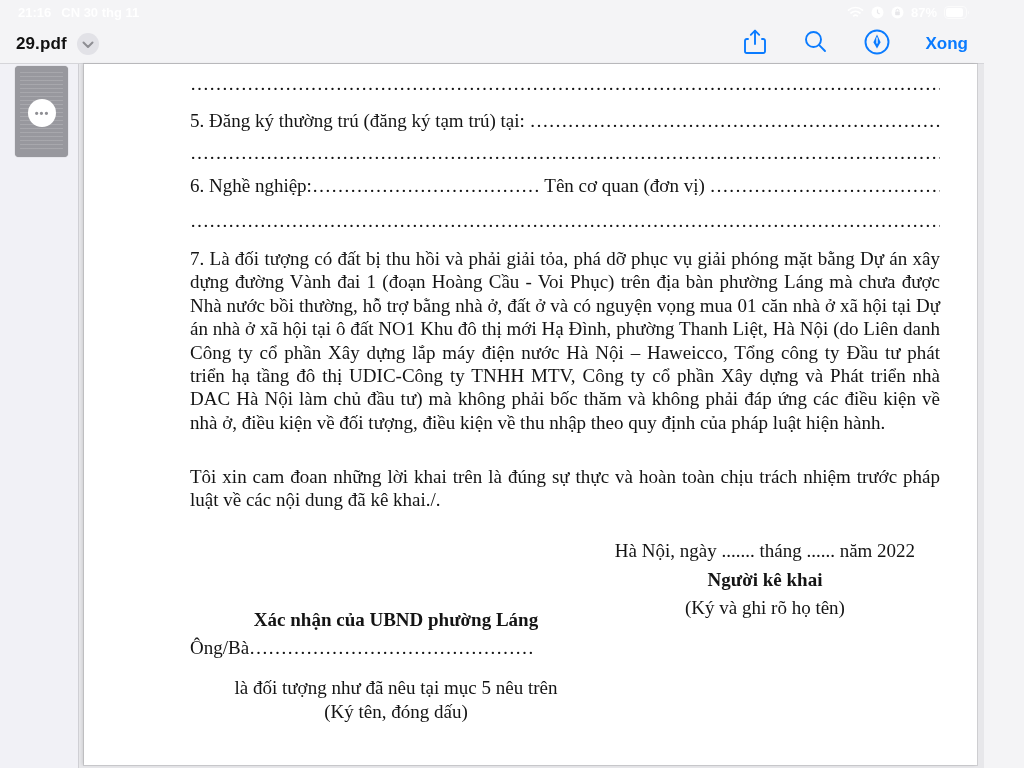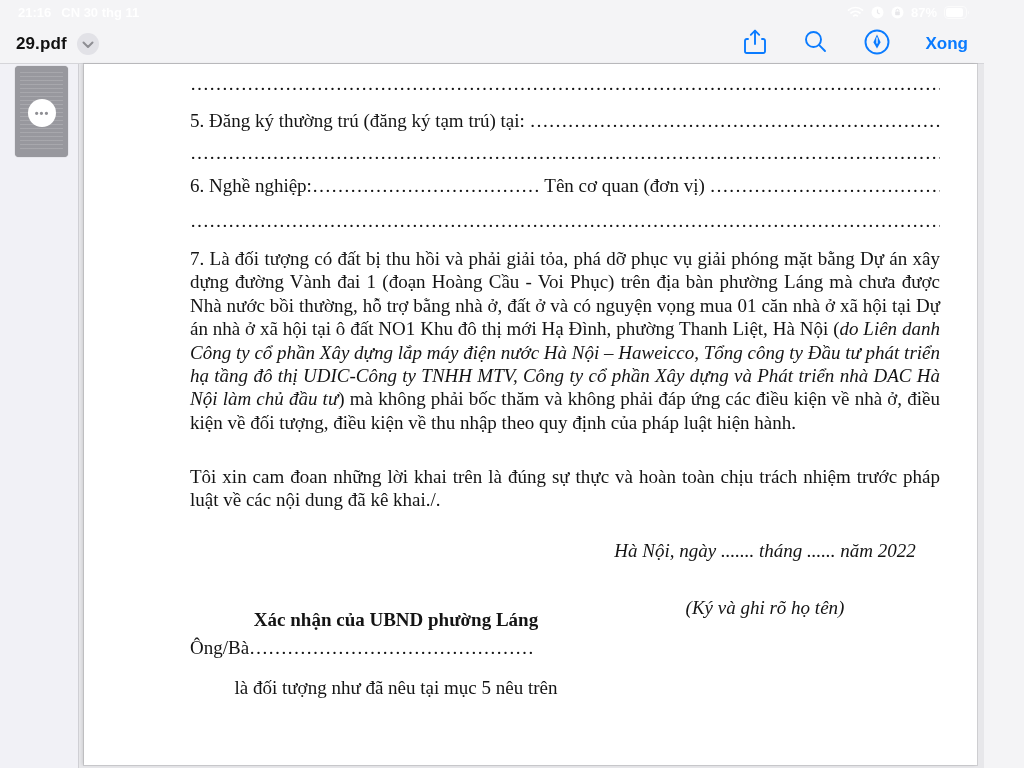--- a/index.html
+++ b/index.html
@@ -42,21 +42,21 @@
   .page { position:absolute; left:5px; right:7px; top:0; bottom:3px; background:#ffffff;
     box-shadow:0 0 0 1px rgba(0,0,0,0.10), -2px 0 3px rgba(0,0,0,0.10);
     font-family:"Liberation Serif","DejaVu Serif",serif; color:#141414; font-size:19px; }
 
   .row { position:absolute; left:106px; width:750px; line-height:23px;
     white-space:nowrap; overflow:hidden; }
   .para { position:absolute; left:106px; width:750px; line-height:23.4px;
     text-align:justify; white-space:normal; }
   .sig-left { position:absolute; left:106px; width:412px; text-align:center; line-height:23px;margin-top:40px; }
   .sig-right { position:absolute; left:506px; width:350px; text-align:center; line-height:23px; }
-  .b { font-weight:700; } .i { font-style:italic; }
+  .b { font-weight:700; } .i { }
 </style>
 </head>
 <body>
 
 <div class="screen">
 
   <div class="statusbar">
     <div class="sb-left">
       <span>21:16</span>
       <span>CN 30 thg 11</span>
@@ -151,20 +151,22 @@
         <div class="row" style="top:45px">5. Đăng ký thường trú (đăng ký tạm trú) tại: ……………………………………………………………………</div>
         <div class="row" style="top:77px">……………………………………………………………………………………………………………………………………………</div>
         <div class="row" style="top:110px">6. Nghề nghiệp:……………………………… Tên cơ quan (đơn vị) ………………………………………………</div>
         <div class="row" style="top:145px">……………………………………………………………………………………………………………………………………………</div>
 
         <div class="para" style="top:183px"><span>7. Là đối tượng có đất bị thu hồi và phải giải tỏa, phá dỡ phục vụ giải phóng mặt bằng Dự án xây dựng đường Vành đai 1 (đoạn Hoàng Cầu - Voi Phục) trên địa bàn phường Láng mà chưa được Nhà nước bồi thường, hỗ trợ bằng nhà ở, đất ở và có nguyện vọng mua 01 căn nhà ở xã hội tại Dự án nhà ở xã hội tại ô đất NO1 Khu đô thị mới Hạ Đình, phường Thanh Liệt, Hà Nội (</span><span class="i">do Liên danh Công ty cổ phần Xây dựng lắp máy điện nước Hà Nội – Haweicco, Tổng công ty Đầu tư phát triển hạ tầng đô thị UDIC-Công ty TNHH MTV, Công ty cổ phần Xây dựng và Phát triển nhà DAC Hà Nội làm chủ đầu tư</span><span>) mà không phải bốc thăm và không phải đáp ứng các điều kiện về nhà ở, điều kiện về đối tượng, điều kiện về thu nhập theo quy định của pháp luật hiện hành.</span></div>
         <div class="para" style="top:401px">Tôi xin cam đoan những lời khai trên là đúng sự thực và hoàn toàn chịu trách nhiệm trước pháp luật về các nội dung đã kê khai./.</div>
 
         <div class="sig-right i" style="top:475px">Hà Nội, ngày ....... tháng ...... năm 2022</div>
         <div class="sig-left b" style="top:504px">Xác nhận của UBND phường Láng</div>
+        <div class="sig-right b" style="top:504px">Người kê khai</div>
         <div class="sig-left" style="top:532px; text-align:left">Ông/Bà………………………………………</div>
         <div class="sig-right i" style="top:532px">(Ký và ghi rõ họ tên)</div>
         <div class="sig-left" style="top:572px">là đối tượng như đã nêu tại mục 5 nêu trên</div>
+        <div class="sig-left i" style="top:596px">(Ký tên, đóng dấu)</div>
 
       </div>
     </div>
   </div>
 </div>
 
 </body></html>

